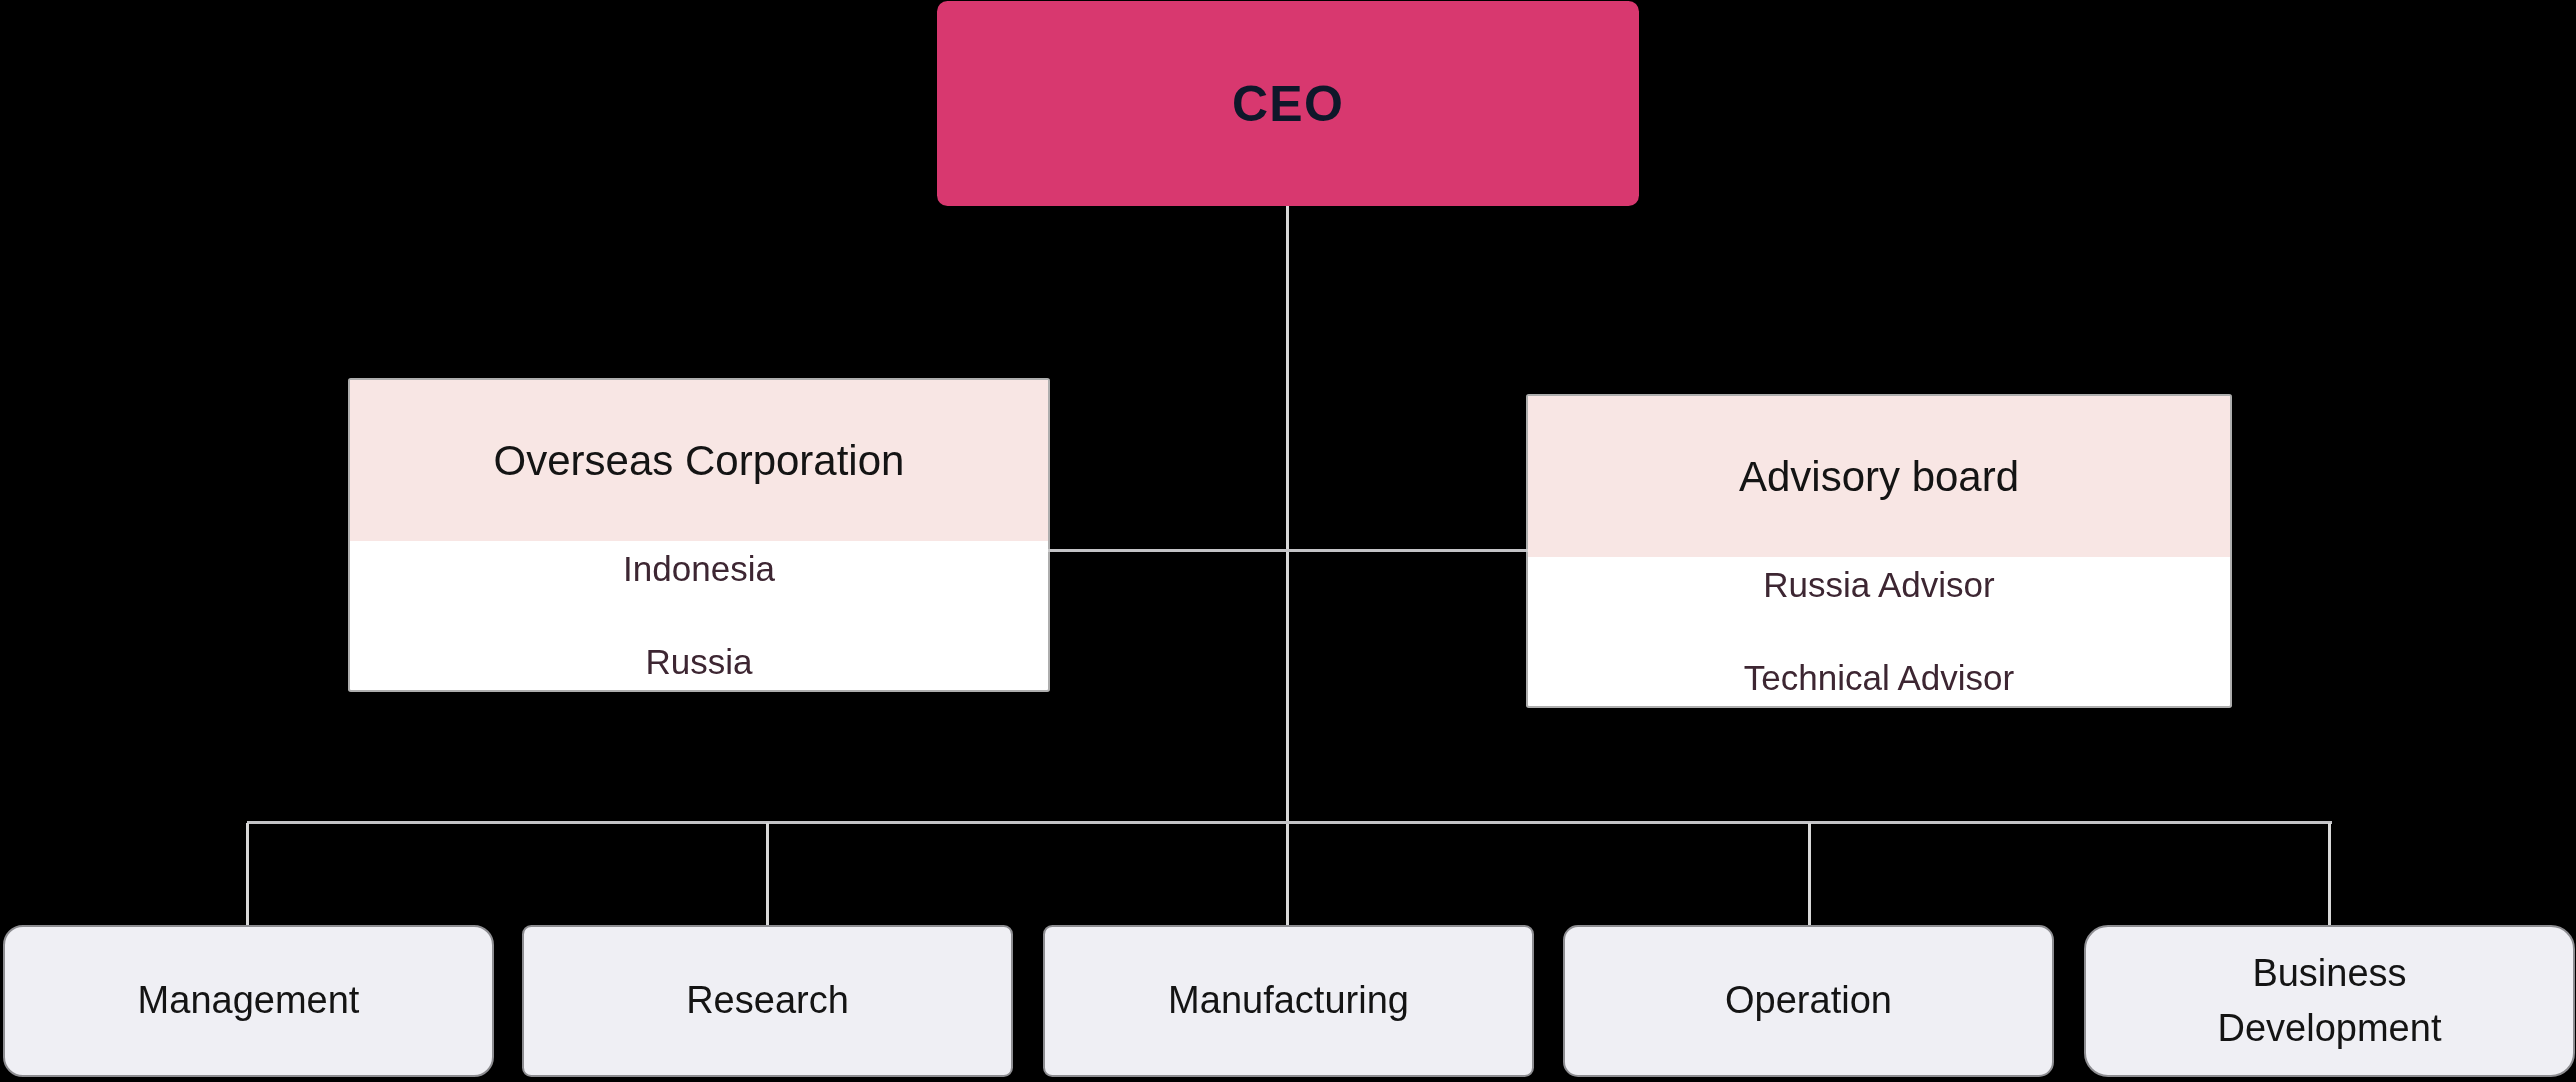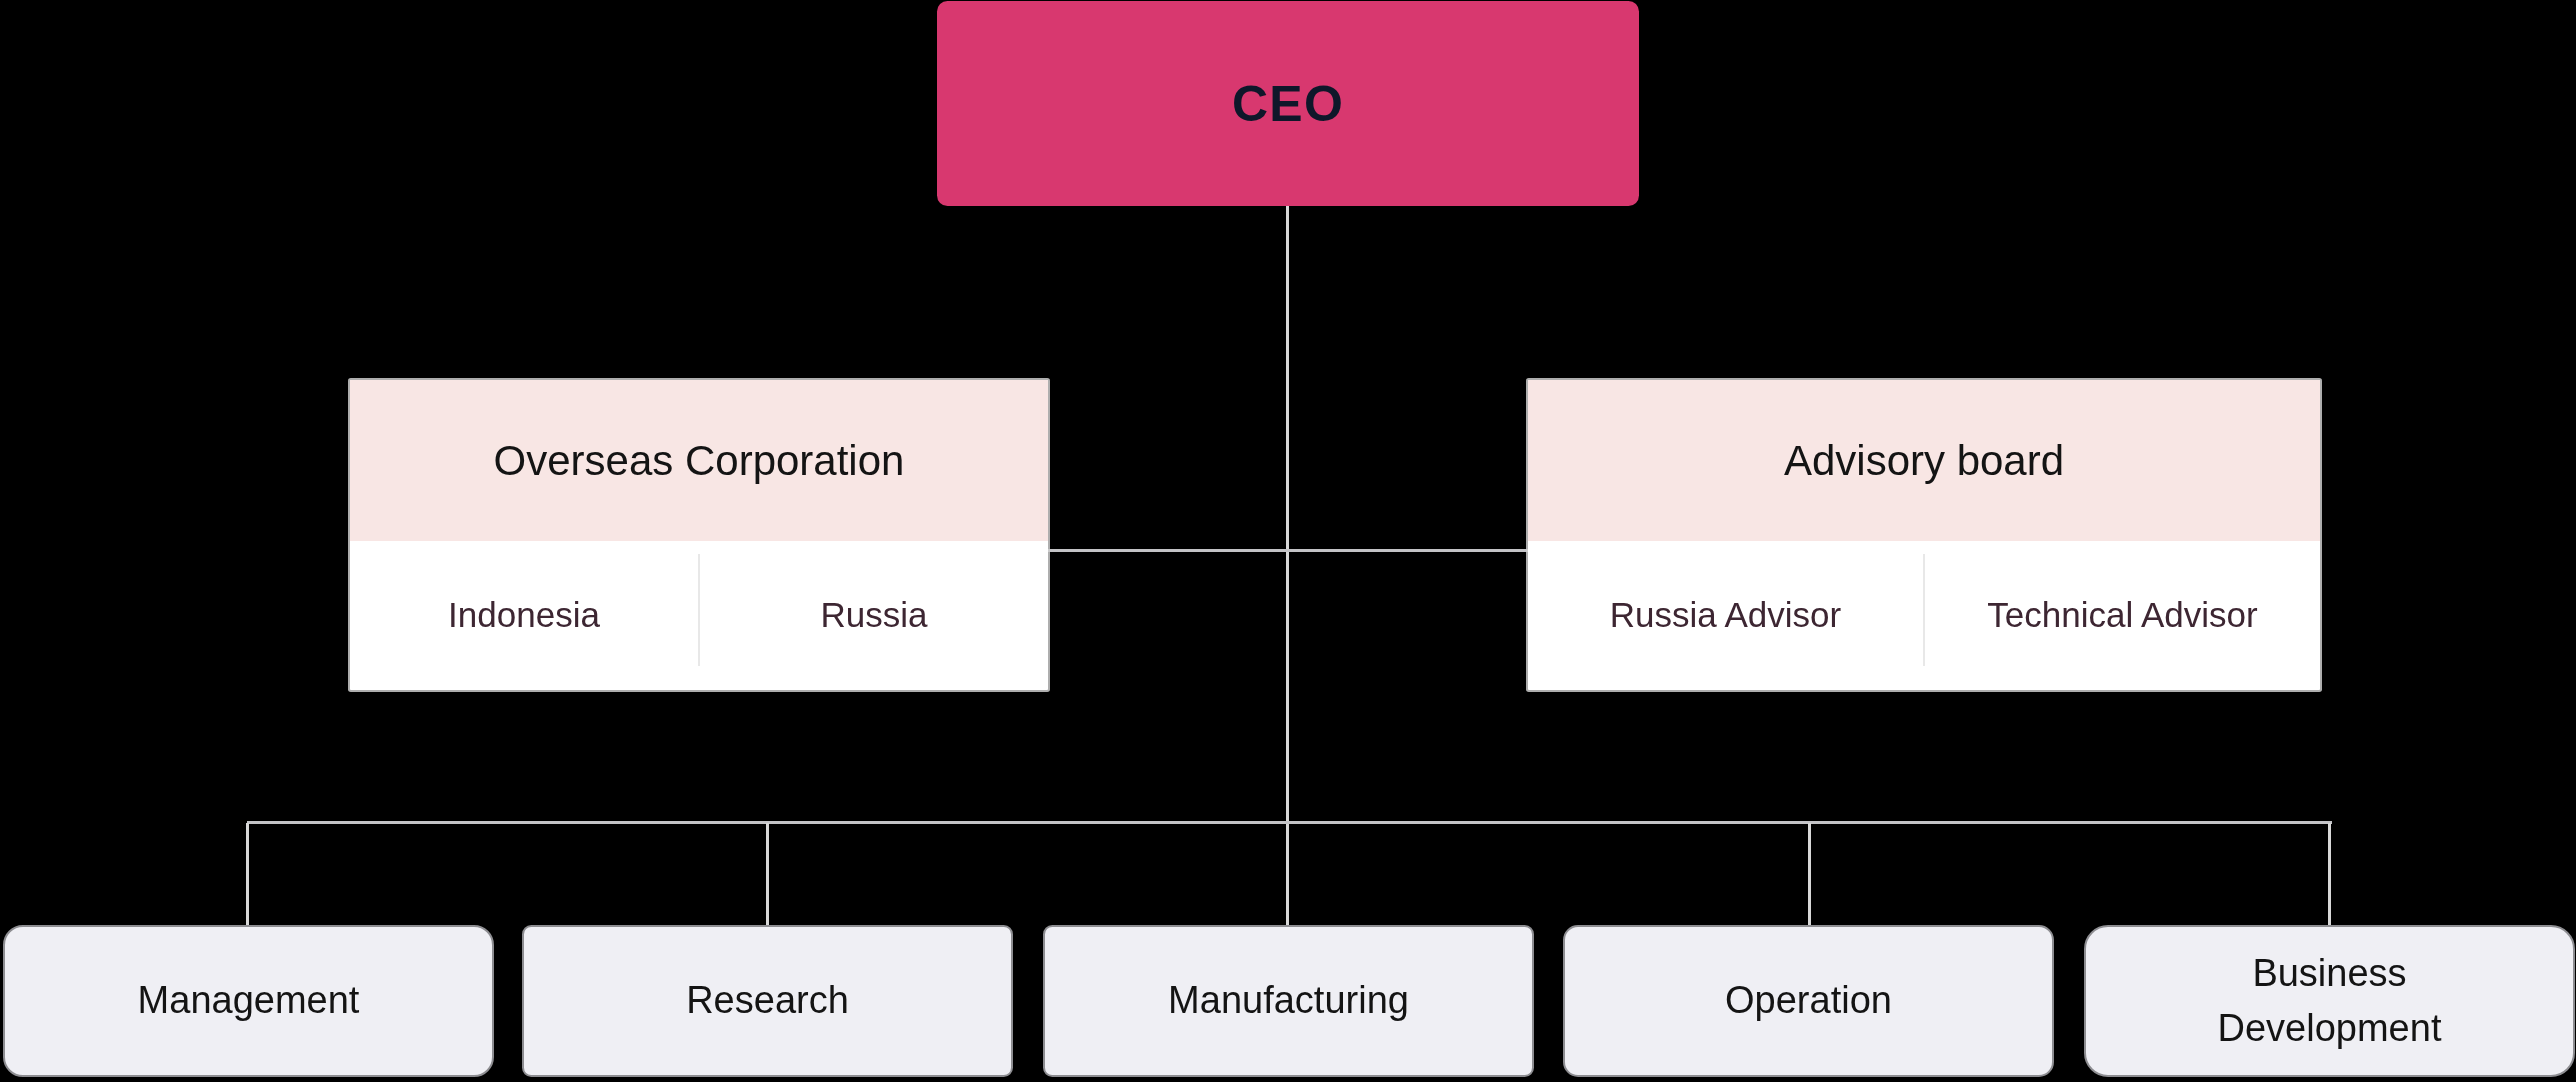--- a/index.html
+++ b/index.html
@@ -21,27 +21,27 @@
   }
   .ceo .lbl{color:#0f172a;font-size:50px;font-weight:700;letter-spacing:1.3px;}
 
   
   .group{
     position:absolute;top:380px;height:310px;
     background:#FFFFFF;border-radius:1px;overflow:hidden;
     box-shadow:0 0 0 2px rgba(205,205,205,.85);
   }
   .group--left{left:350px;width:698px;}
-  .group--right{left:1528px;width:792px;}
+  .group--right{left:1528px;width:702px;margin-top:16px;}
   .group-header{
     height:161px;background:#F8E6E4;
     display:flex;align-items:center;justify-content:center;
   }
   .group-header .lbl{font-size:42px;color:#141414;}
-  .group-body{height:149px;display:flex;align-items:stretch;}
+  .group-body{height:149px;display:flex;align-items:stretch;flex-direction:column;}
   .cell{flex:1;display:flex;align-items:center;justify-content:center;text-align:center;}
   .cell .lbl{font-size:35px;color:#3D2632;line-height:1.5;max-width:282px;}
   .vdivider{width:2px;background:#E8E8E8;margin:13px 0 23.6px 0;}
 
   
   .dept{
     position:absolute;top:925px;width:491px;height:152px;box-sizing:border-box;
     background:#EFEFF4;border:2.6px solid #8D8D91;border-radius:9.2px;
     display:flex;align-items:center;justify-content:center;text-align:center;
   }

